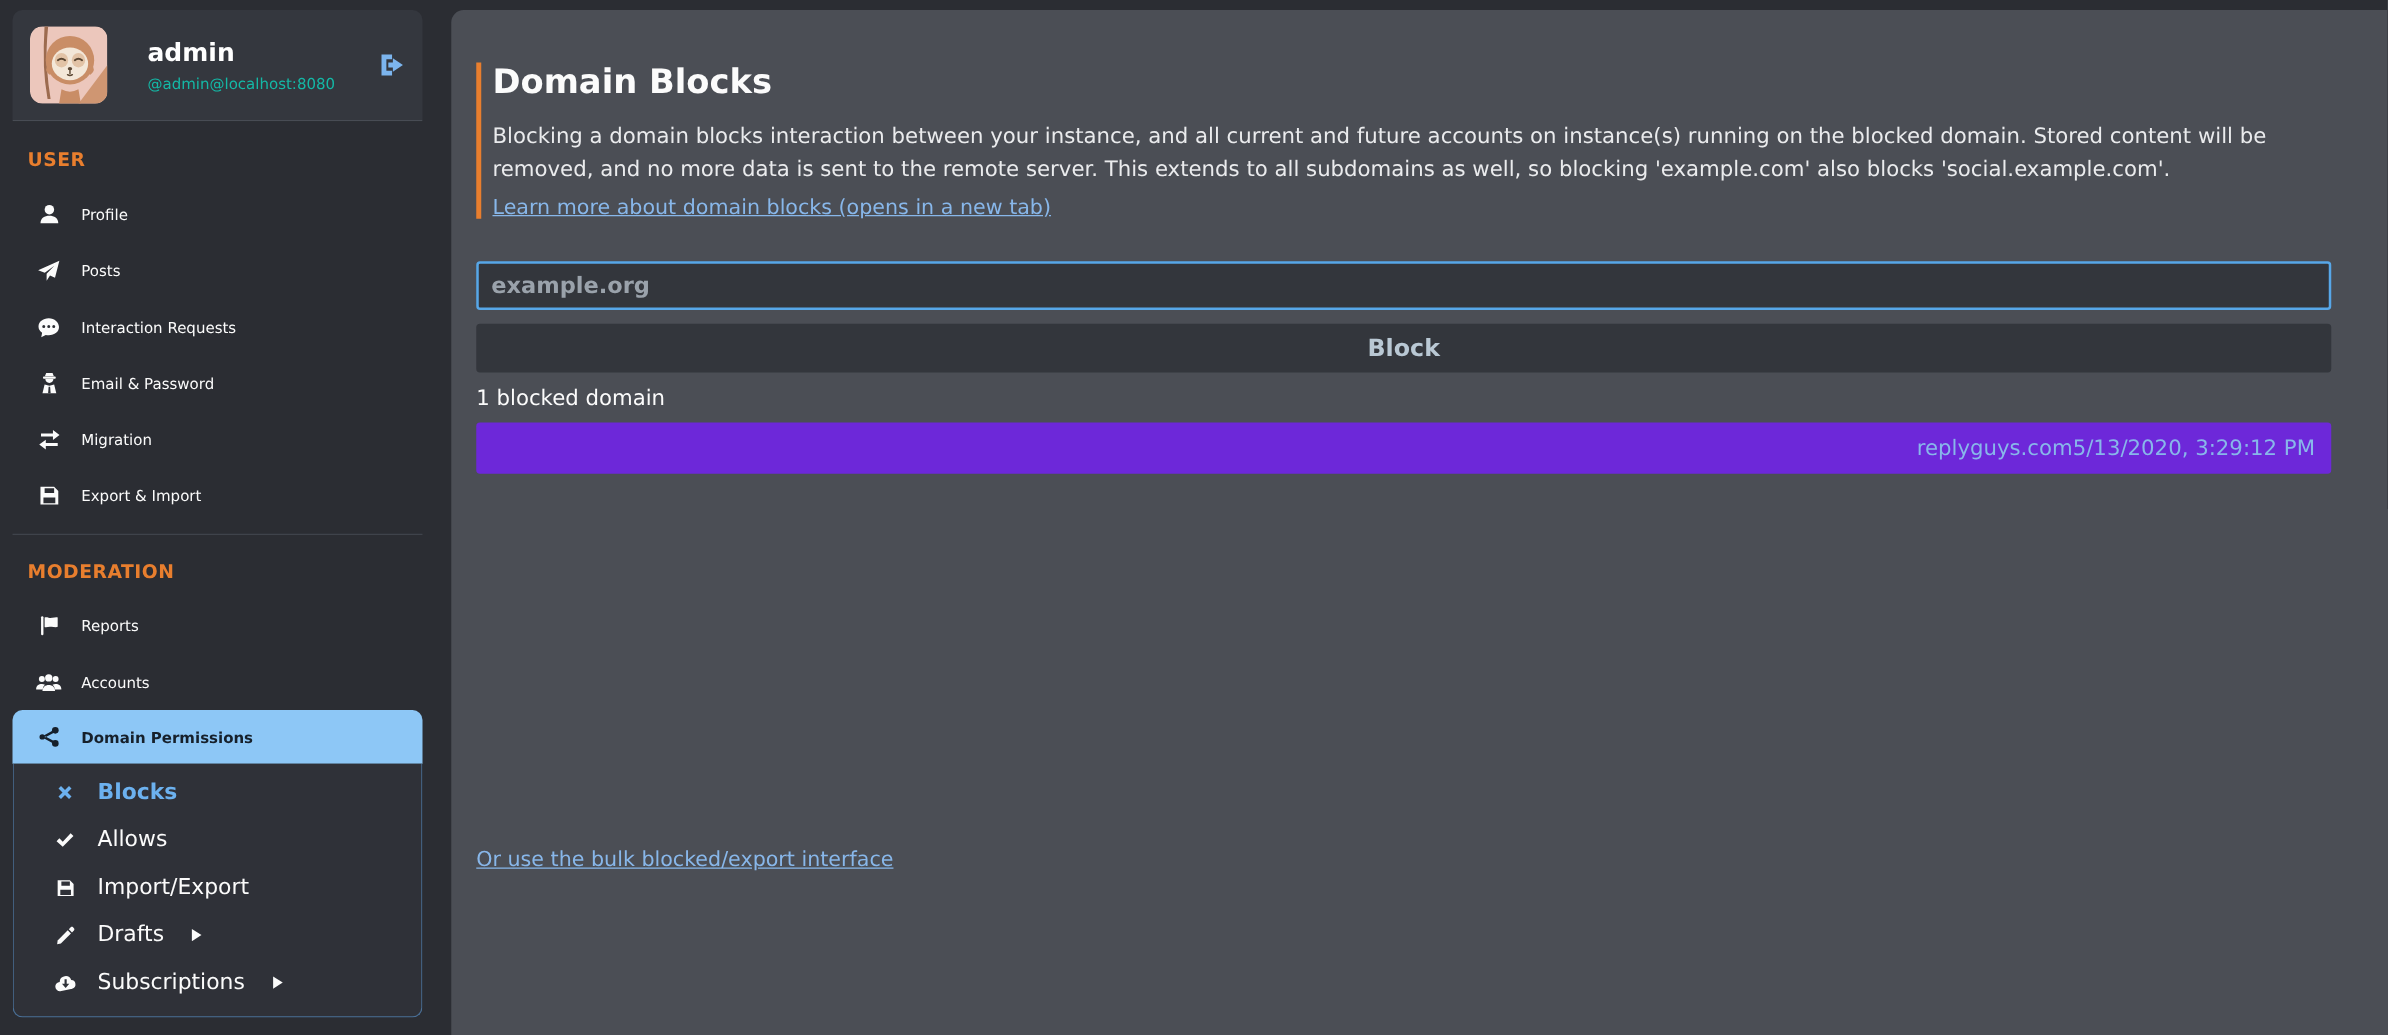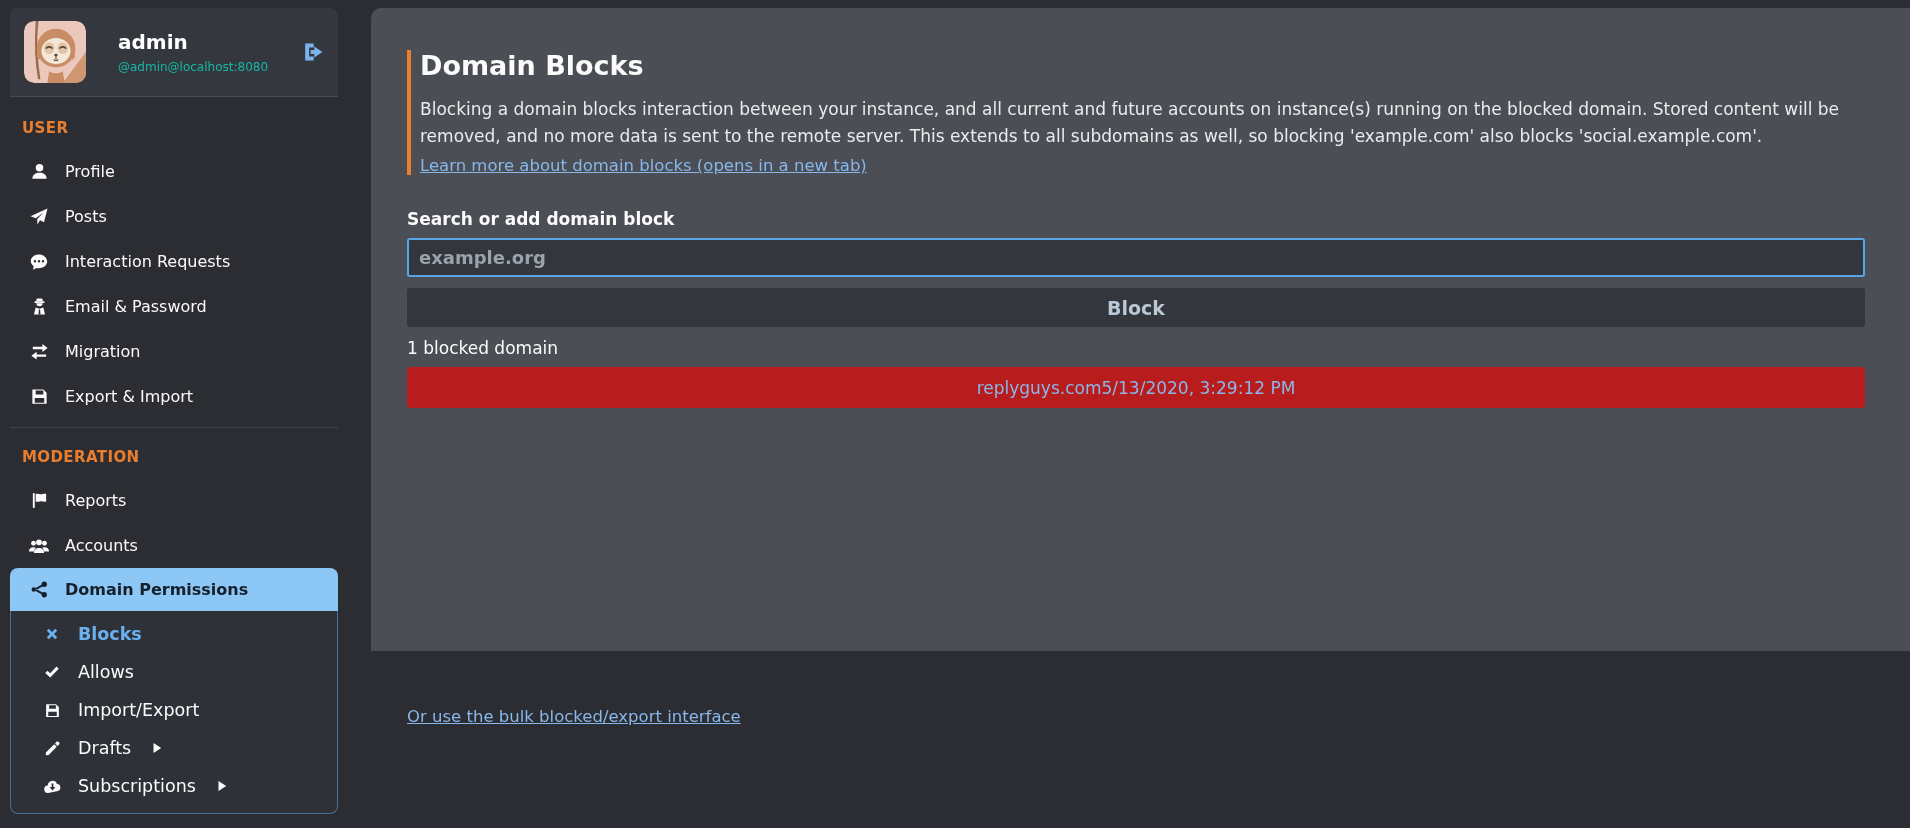--- a/index.html
+++ b/index.html
@@ -29,44 +29,44 @@
   .logout { margin-left: auto; color: #7cb5ee; display: flex; align-items: center; cursor: pointer; padding-right: 4px; }
 
   .nav { padding-top: 10px; }
   .section-title {
     color: #e87e2e; font-weight: bold; font-size: 15px;
     letter-spacing: 0.4px; padding: 12px 12px 12px 12px;
   }
   .nav-item {
     display: flex; align-items: center; gap: 15px;
     padding: 0 12px 0 18px; height: 45px;
-    font-size: 16px; color: #fbfbfb; cursor: pointer;
+    font-size: 12px; color: #fbfbfb; cursor: pointer;
   }
   .nav-item .ico { width: 22px; display: flex; justify-content: center; align-items: center; flex: 0 0 22px; }
   .nav-divider { border: none; border-top: 1px solid #3f434b; margin: 8px 0; }
 
   .nav-item.selected-parent {
     background: #8dc7f6; color: #16202b; font-weight: bold;
     border-radius: 8px 8px 0 0; height: 43px;
   }
   .submenu {
     background: #2f3138;
     border: 1px solid #4a6f96; border-top: none;
     border-radius: 0 0 8px 8px;
     padding: 4px 0 8px 0;
   }
   .submenu .nav-item { height: 38px; padding-left: 30px; font-size: 17.5px; }
   .submenu .nav-item.selected-child { color: #6cb1ef; font-weight: bold; }
   .caret { margin-left: 4px; display: flex; align-items: center; }
 
   
   .main {
-    flex: 1; margin-left: 33px; height: 643px;
+    flex: 1; margin-left: 23px; height: 820px;
     background: #4b4e55; border-radius: 10px 0 0 0;
-    padding: 42px 45px 0 36px;
+    padding: 42px 45px 0 20px;
   }
   .header-block { border-left: 4px solid #e87e2e; padding-left: 9px; margin-bottom: 34px; }
   .page-title { font-size: 27px; font-weight: bold; color: #fbfbfb; margin-bottom: 15px; }
   .page-desc { font-size: 17px; line-height: 27px; color: #eaebed; margin-bottom: 6px; }
   a.link { color: #88b7ea; text-decoration: underline; font-size: 16.5px; cursor: pointer; }
 
   .field-label { display: block; font-weight: bold; font-size: 17px; margin-bottom: 9px; color: #fbfbfb; }
   .domain-input {
     width: 100%; height: 39px;
     background: #33363c; border: 2px solid #57a7e8; border-radius: 3px;
@@ -78,22 +78,22 @@
   .domain-input::placeholder { color: #9aa2ab; opacity: 1; }
   .block-button {
     width: 100%; height: 39px; margin-top: 11px;
     background: #33363c; border: none; border-radius: 3px;
     color: #b9c8d4; font-weight: bold; font-size: 19px;
     font-family: "DejaVu Sans", "Liberation Sans", sans-serif;
     cursor: pointer;
   }
   .count-text { font-size: 17px; margin: 11px 0 9px 0; color: #fbfbfb; }
   .domain-row {
-    display: flex; justify-content: center; align-items: center;
-    background: #b91c1c; border-radius: 3px;
+    display: flex; justify-content: flex-end; align-items: center;
+    background: #6d28d9; border-radius: 3px;
     padding: 0 13px; height: 41px;
     font-size: 17px; cursor: pointer;
   }
   .domain-row a.link { text-decoration: none; font-size: 17px; }
   .bulk-link-wrap { margin-top: 299px; }
 
   svg { display: block; }
 </style>
 </head>
 <body>
@@ -306,21 +306,20 @@
 
   <div class="main">
 
     <div class="header-block">
       <h1 class="page-title">Domain Blocks</h1>
       <p class="page-desc">Blocking a domain blocks interaction between your instance, and all current and future accounts on instance(s) running on the blocked domain. Stored content will be removed, and no more data is sent to the remote server. This extends to all subdomains as well, so blocking 'example.com' also blocks 'social.example.com'.</p>
       <a class="link">Learn more about domain blocks (opens in a new tab)</a>
     </div>
 
     <form>
-      <label class="field-label" for="domain-search">Search or add domain block</label>
       <input id="domain-search" class="domain-input" type="text" placeholder="example.org" style="">
       <button type="submit" class="block-button">Block</button>
     </form>
 
     <div class="count-text">1 blocked domain</div>
 
     <div class="domain-row">
       <a class="link">replyguys.com</a>
       <a class="link">5/13/2020, 3:29:12 PM</a>
     </div>

